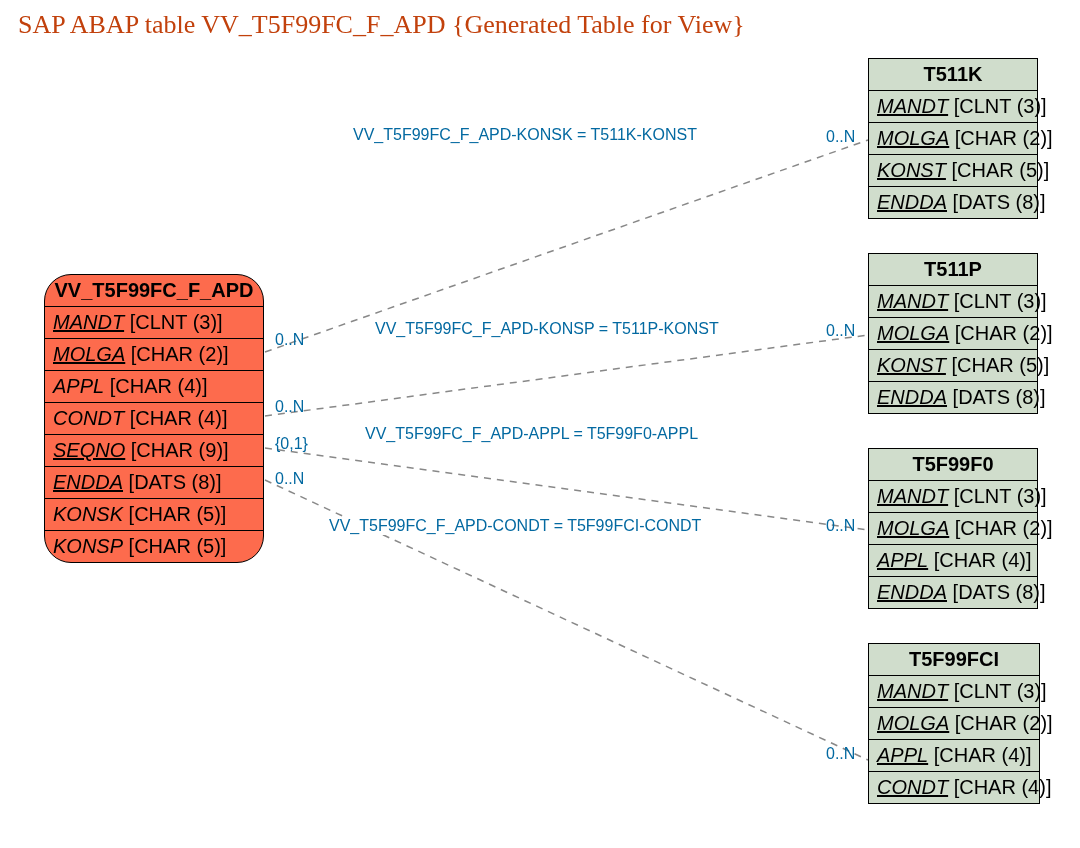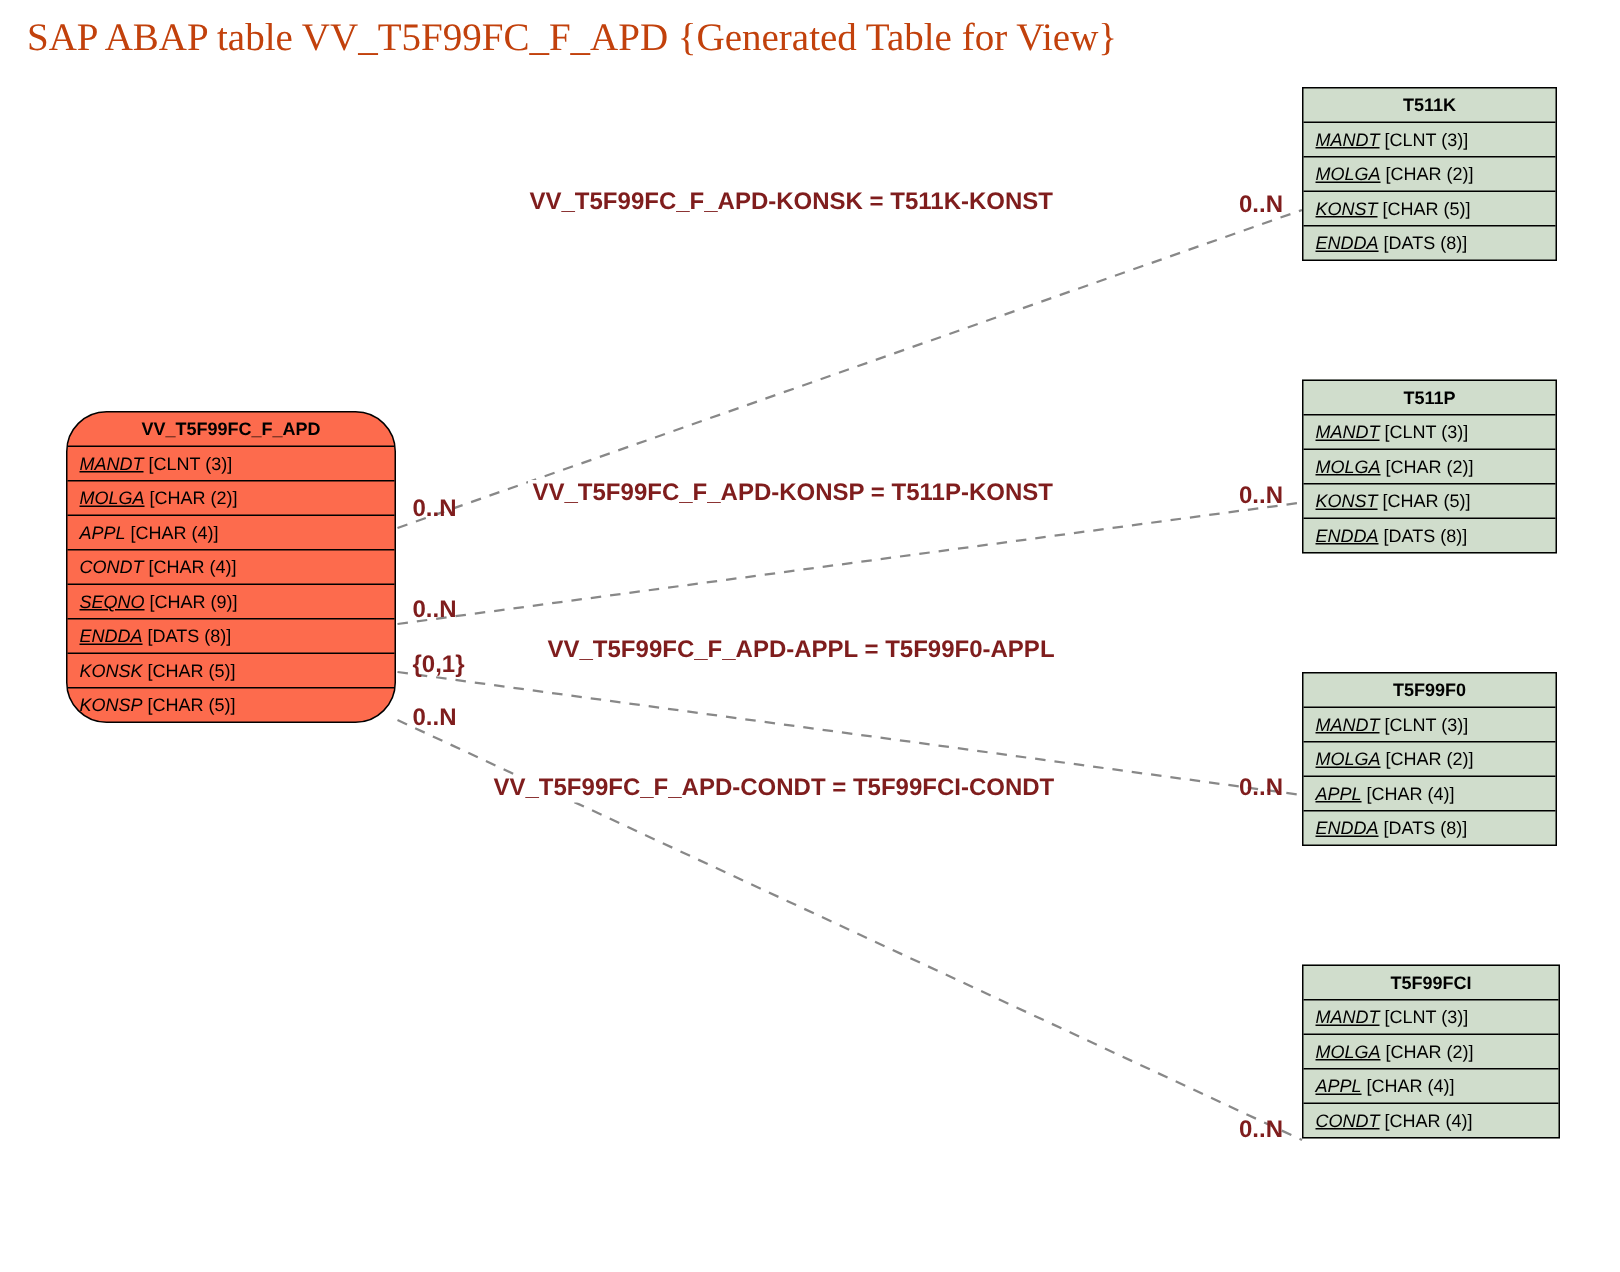--- a/index.html
+++ b/index.html
@@ -15,21 +15,21 @@
     position: absolute;
     top: 10px;
     left: 18px;
     font-size: 26px;
     font-family: Georgia, serif;
     color: #c2410c;
   }
   .entity {
     position: absolute;
     border: 1px solid #000;
-    font-size: 12px;
+    font-size: 20px;
   }
   .entity-header {
     text-align: center;
     font-weight: bold;
     padding: 4px 8px;
     border-bottom: 1px solid #000;
   }
   .entity-row {
     padding: 4px 8px;
     border-bottom: 1px solid #000;
@@ -44,24 +44,23 @@
   .green { background: #d0ddcc; }
   svg.lines {
     position: absolute;
     top: 0; left: 0;
     width: 1080px; height: 848px;
     pointer-events: none;
   }
   .rel-label {
     position: absolute;
     font-size: 16px;
-    color: #7f1d1d;
+    color: #0369a1;
     font-family: Arial, sans-serif;
     white-space: nowrap;
-    font-weight: bold;
   }
 </style>
 </head>
 <body>
 
 <div class="title">SAP ABAP table VV_T5F99FC_F_APD {Generated Table for View}</div>
 
 <svg class="lines">
   <line x1="265" y1="352" x2="868" y2="140" stroke="#888" stroke-width="1.5" stroke-dasharray="7 6"></line>
   <line x1="265" y1="416" x2="868" y2="335" stroke="#888" stroke-width="1.5" stroke-dasharray="7 6"></line>
@@ -80,21 +79,21 @@
   <div class="entity-row"><span class="ikey">KONSK</span> <span>[CHAR (5)]</span></div>
   <div class="entity-row"><span class="ikey">KONSP</span> <span>[CHAR (5)]</span></div>
 </div>
 
 <div class="rel-label" style="left:275px; top:331px;">0..N</div>
 <div class="rel-label" style="left:275px; top:398px;">0..N</div>
 <div class="rel-label" style="left:275px; top:435px;">{0,1}</div>
 <div class="rel-label" style="left:275px; top:470px;">0..N</div>
 
 <div class="rel-label" style="left:350px; top:126px; background:#fff; padding:0 3px;">VV_T5F99FC_F_APD-KONSK = T511K-KONST</div>
-<div class="rel-label" style="left:352px; top:320px; background:#fff; padding:0 3px;">VV_T5F99FC_F_APD-KONSP = T511P-KONST</div>
+<div class="rel-label" style="left:372px; top:320px; background:#fff; padding:0 3px;">VV_T5F99FC_F_APD-KONSP = T511P-KONST</div>
 <div class="rel-label" style="left:362px; top:425px; background:#fff; padding:0 3px;">VV_T5F99FC_F_APD-APPL = T5F99F0-APPL</div>
 <div class="rel-label" style="left:326px; top:517px; background:#fff; padding:0 3px;">VV_T5F99FC_F_APD-CONDT = T5F99FCI-CONDT</div>
 
 <div class="rel-label" style="left:826px; top:128px;">0..N</div>
 <div class="rel-label" style="left:826px; top:322px;">0..N</div>
 <div class="rel-label" style="left:826px; top:517px;">0..N</div>
 <div class="rel-label" style="left:826px; top:745px;">0..N</div>
 
 <div class="entity green" style="left:868px; top:58px; width:168px;">
   <div class="entity-header">T511K</div>

